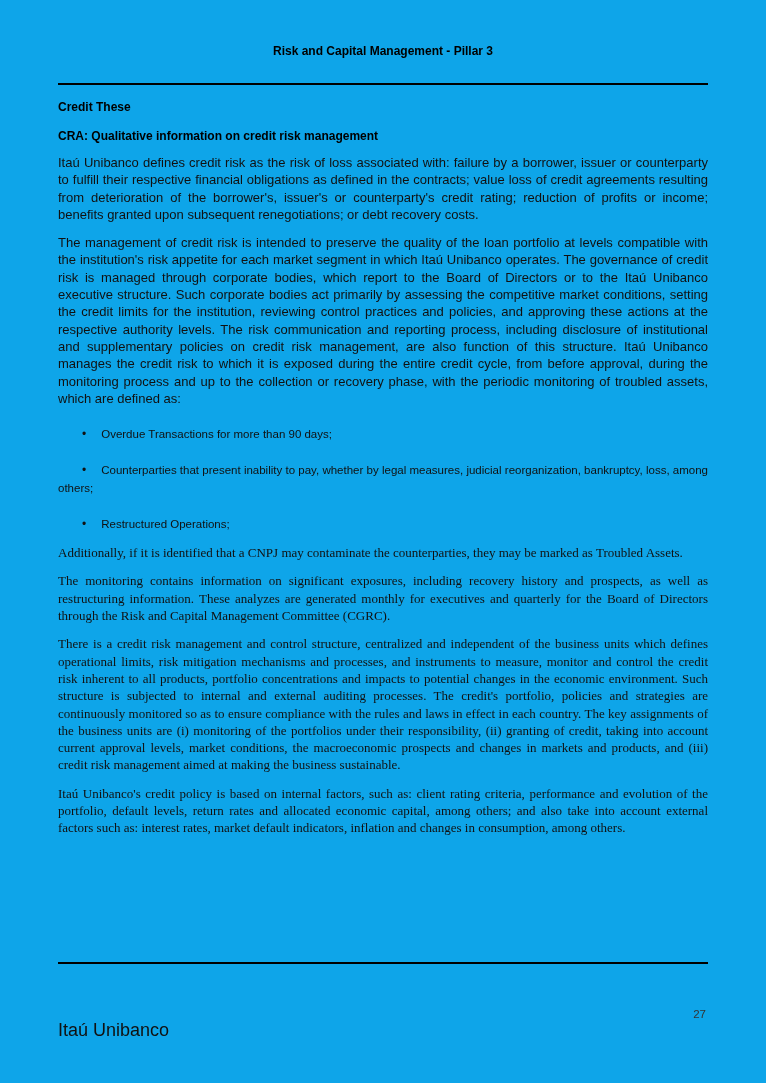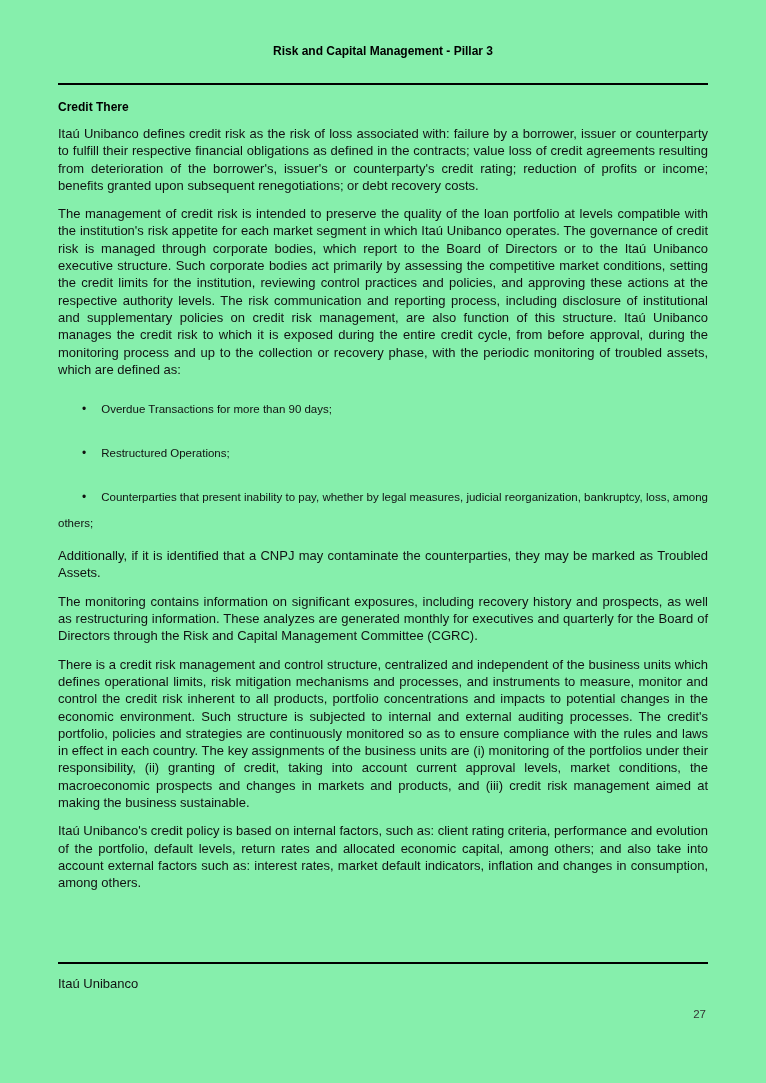--- a/index.html
+++ b/index.html
@@ -4,21 +4,21 @@
 <style>
   html, body {
     margin: 0;
     padding: 0;
     background: #ffffff;
   }
   .page {
     position: relative;
     width: 766px;
     height: 1083px;
-    background: #86efac;
+    background: #0ea5e9;
     font-family: "Liberation Sans", "DejaVu Sans", sans-serif;
     color: #111111;
     box-sizing: border-box;
     overflow: hidden;
   }
   .content {
     position: absolute;
     left: 58px;
     right: 58px;
     top: 0;
@@ -53,46 +53,47 @@
     line-height: 17.3px;
     text-align: justify;
     color: #111111;
   }
   .bullets {
     margin-top: 4px;
   }
   .bullet-item {
     margin: 18px 0 0 0;
     font-size: 11.5px;
-    line-height: 26px;
+    line-height: 18px;
     text-align: justify;
     text-indent: 24px;
     color: #111111;
   }
   .bullet-glyph {
     margin-right: 15px;
     font-size: 12px;
   }
   .closing {
     margin-top: 2px;
+    font-family: Liberation Serif, serif;
   }
   .footer-rule {
     position: absolute;
     left: 58px;
     right: 58px;
     top: 962px;
     border: none;
     border-top: 2px solid #000000;
     margin: 0;
   }
   .footer-brand {
     position: absolute;
     left: 58px;
-    top: 976px;
-    font-size: 13px;
+    top: 1020px;
+    font-size: 18px;
     color: #111111;
   }
   .page-number {
     position: absolute;
     right: 60px;
     top: 1008px;
     font-size: 11.5px;
     color: #333333;
     margin-left: 13px;
   }
@@ -100,31 +101,32 @@
 </head>
 <body>
 
 <div class="page">
   <div class="content">
 
     <div class="doc-title">Risk and Capital Management - Pillar 3</div>
 
     <hr class="top-rule">
 
-    <div class="h-section">Credit There</div>
+    <div class="h-section">Credit These</div>
 
+    <div class="h-sub">CRA: Qualitative information on credit risk management</div>
 
     <p class="para">Itaú Unibanco defines credit risk as the risk of loss associated with: failure by a borrower, issuer or counterparty to fulfill their respective financial obligations as defined in the contracts; value loss of credit agreements resulting from deterioration of the borrower's, issuer's or counterparty's credit rating; reduction of profits or income; benefits granted upon subsequent renegotiations; or debt recovery costs.</p>
 
     <p class="para">The management of credit risk is intended to preserve the quality of the loan portfolio at levels compatible with the institution's risk appetite for each market segment in which Itaú Unibanco operates. The governance of credit risk is managed through corporate bodies, which report to the Board of Directors or to the Itaú Unibanco executive structure. Such corporate bodies act primarily by assessing the competitive market conditions, setting the credit limits for the institution, reviewing control practices and policies, and approving these actions at the respective authority levels. The risk communication and reporting process, including disclosure of institutional and supplementary policies on credit risk management, are also function of this structure. Itaú Unibanco manages the credit risk to which it is exposed during the entire credit cycle, from before approval, during the monitoring process and up to the collection or recovery phase, with the periodic monitoring of troubled assets, which are defined as:</p>
 
     <div class="bullets">
       <p class="bullet-item"><span class="bullet-glyph">•</span><span>Overdue Transactions for more than 90 days;</span></p>
+      <p class="bullet-item"><span class="bullet-glyph">•</span><span>Counterparties that present inability to pay, whether by legal measures, judicial reorganization, bankruptcy, loss, among others;</span></p>
       <p class="bullet-item"><span class="bullet-glyph">•</span><span>Restructured Operations;</span></p>
-      <p class="bullet-item"><span class="bullet-glyph">•</span><span>Counterparties that present inability to pay, whether by legal measures, judicial reorganization, bankruptcy, loss, among others;</span></p>
     </div>
 
     <div class="closing">
       <p class="para">Additionally, if it is identified that a CNPJ may contaminate the counterparties, they may be marked as Troubled Assets.</p>
       <p class="para">The monitoring contains information on significant exposures, including recovery history and prospects, as well as restructuring information. These analyzes are generated monthly for executives and quarterly for the Board of Directors through the Risk and Capital Management Committee (CGRC).</p>
       <p class="para">There is a credit risk management and control structure, centralized and independent of the business units which defines operational limits, risk mitigation mechanisms and processes, and instruments to measure, monitor and control the credit risk inherent to all products, portfolio concentrations and impacts to potential changes in the economic environment. Such structure is subjected to internal and external auditing processes. The credit's portfolio, policies and strategies are continuously monitored so as to ensure compliance with the rules and laws in effect in each country. The key assignments of the business units are (i) monitoring of the portfolios under their responsibility, (ii) granting of credit, taking into account current approval levels, market conditions, the macroeconomic prospects and changes in markets and products, and (iii) credit risk management aimed at making the business sustainable.</p>
       <p class="para">Itaú Unibanco's credit policy is based on internal factors, such as: client rating criteria, performance and evolution of the portfolio, default levels, return rates and allocated economic capital, among others; and also take into account external factors such as: interest rates, market default indicators, inflation and changes in consumption, among others.</p>
     </div>
 
   </div>

